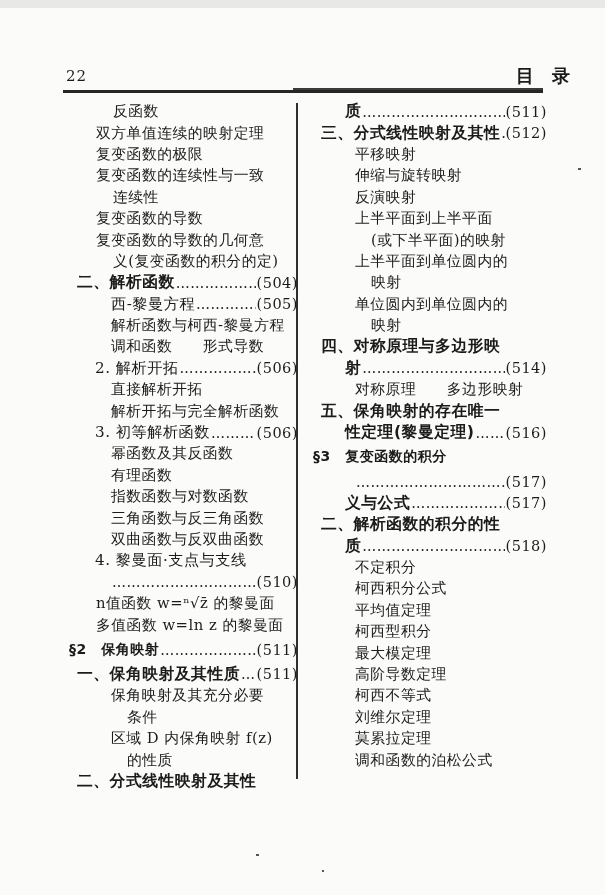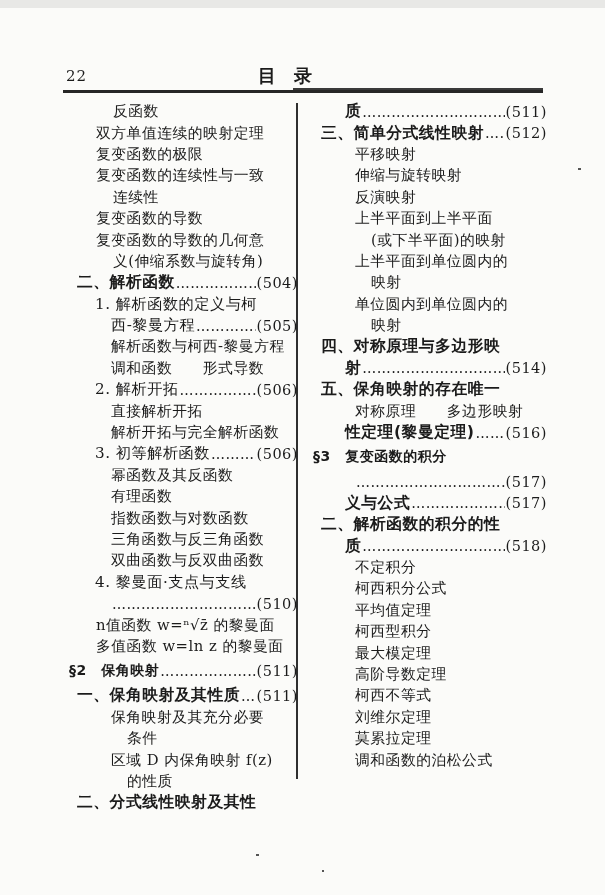--- a/index.html
+++ b/index.html
@@ -3,21 +3,21 @@
 <meta charset="utf-8">
 <style>
   html,body{margin:0;padding:0;background:#e8e8e6;}
   .page{
     position:relative;width:605px;height:895px;margin:8px auto;
     background:#fbfbf9;color:#1b1b1b;overflow:hidden;
     font-family:"DejaVu Serif","Liberation Serif",serif;
   }
   .hdr-num{position:absolute;left:66px;top:59px;font-size:15px;letter-spacing:1px;}
   .hdr-title{
-    position:absolute;left:0;top:56px;width:570px;text-align:center;
+    position:absolute;left:0;top:56px;width:570px;text-align:right;
     font-size:18px;font-weight:700;
     font-family:"DejaVu Sans","Liberation Sans",sans-serif;
   }
   .rule{position:absolute;left:63px;top:82px;width:480px;height:3px;background:#262626;}
   .rule::after{content:"";position:absolute;left:230px;top:-2px;width:250px;height:2px;background:#3a3a3a;}
   .divider{position:absolute;left:296px;top:95px;width:2px;height:676px;background:#2f2f2f;}
   .col{position:absolute;top:93px;}
   .col-left{left:65px;width:233px;text-align:center;}
   .col-right{left:309px;width:238px;}
   .line{display:flex;align-items:center;height:21.4px;font-size:14.8px;
@@ -69,29 +69,26 @@
       <div class="line kw1c">
         <span class="t">连续性</span>
       </div>
       <div class="line kw1">
         <span class="t">复变函数的导数</span>
       </div>
       <div class="line kw1">
         <span class="t">复变函数的导数的几何意</span>
       </div>
       <div class="line kw1c">
-        <span class="t">义(伸缩系数与旋转角)</span>
+        <span class="t">义(复变函数的积分的定)</span>
       </div>
       <div class="line h1">
         <span class="t">二、解析函数</span>
         <span class="leader"></span>
         <span class="pg">(504)</span>
-      </div>
-      <div class="line h2">
-        <span class="t">1. 解析函数的定义与柯</span>
       </div>
       <div class="line h2c">
         <span class="t">西-黎曼方程</span>
         <span class="leader"></span>
         <span class="pg">(505)</span>
       </div>
       <div class="line kw2">
         <span class="t">解析函数与柯西-黎曼方程</span>
       </div>
       <div class="line kw2">
@@ -168,21 +165,21 @@
         <span class="t">二、分式线性映射及其性</span>
       </div>
     </div>
   <div class="col col-right">
       <div class="line h1c">
         <span class="t">质</span>
         <span class="leader"></span>
         <span class="pg">(511)</span>
       </div>
       <div class="line h1">
-        <span class="t">三、简单分式线性映射</span>
+        <span class="t">三、分式线性映射及其性</span>
         <span class="leader"></span>
         <span class="pg">(512)</span>
       </div>
       <div class="line kw2">
         <span class="t">平移映射</span>
       </div>
       <div class="line kw2">
         <span class="t">伸缩与旋转映射</span>
       </div>
       <div class="line kw2">
@@ -207,25 +204,25 @@
         <span class="t">映射</span>
       </div>
       <div class="line h1">
         <span class="t">四、对称原理与多边形映</span>
       </div>
       <div class="line h1c">
         <span class="t">射</span>
         <span class="leader"></span>
         <span class="pg">(514)</span>
       </div>
+      <div class="line kw2">
+        <span class="t">对称原理　　多边形映射</span>
+      </div>
       <div class="line h1">
         <span class="t">五、保角映射的存在唯一</span>
-      </div>
-      <div class="line kw2">
-        <span class="t">对称原理　　多边形映射</span>
       </div>
       <div class="line h1c">
         <span class="t">性定理(黎曼定理)</span>
         <span class="leader"></span>
         <span class="pg">(516)</span>
       </div>
       <div class="line sec">
         <span class="t">§3　复变函数的积分</span>
       </div>
       <div class="line secc">

